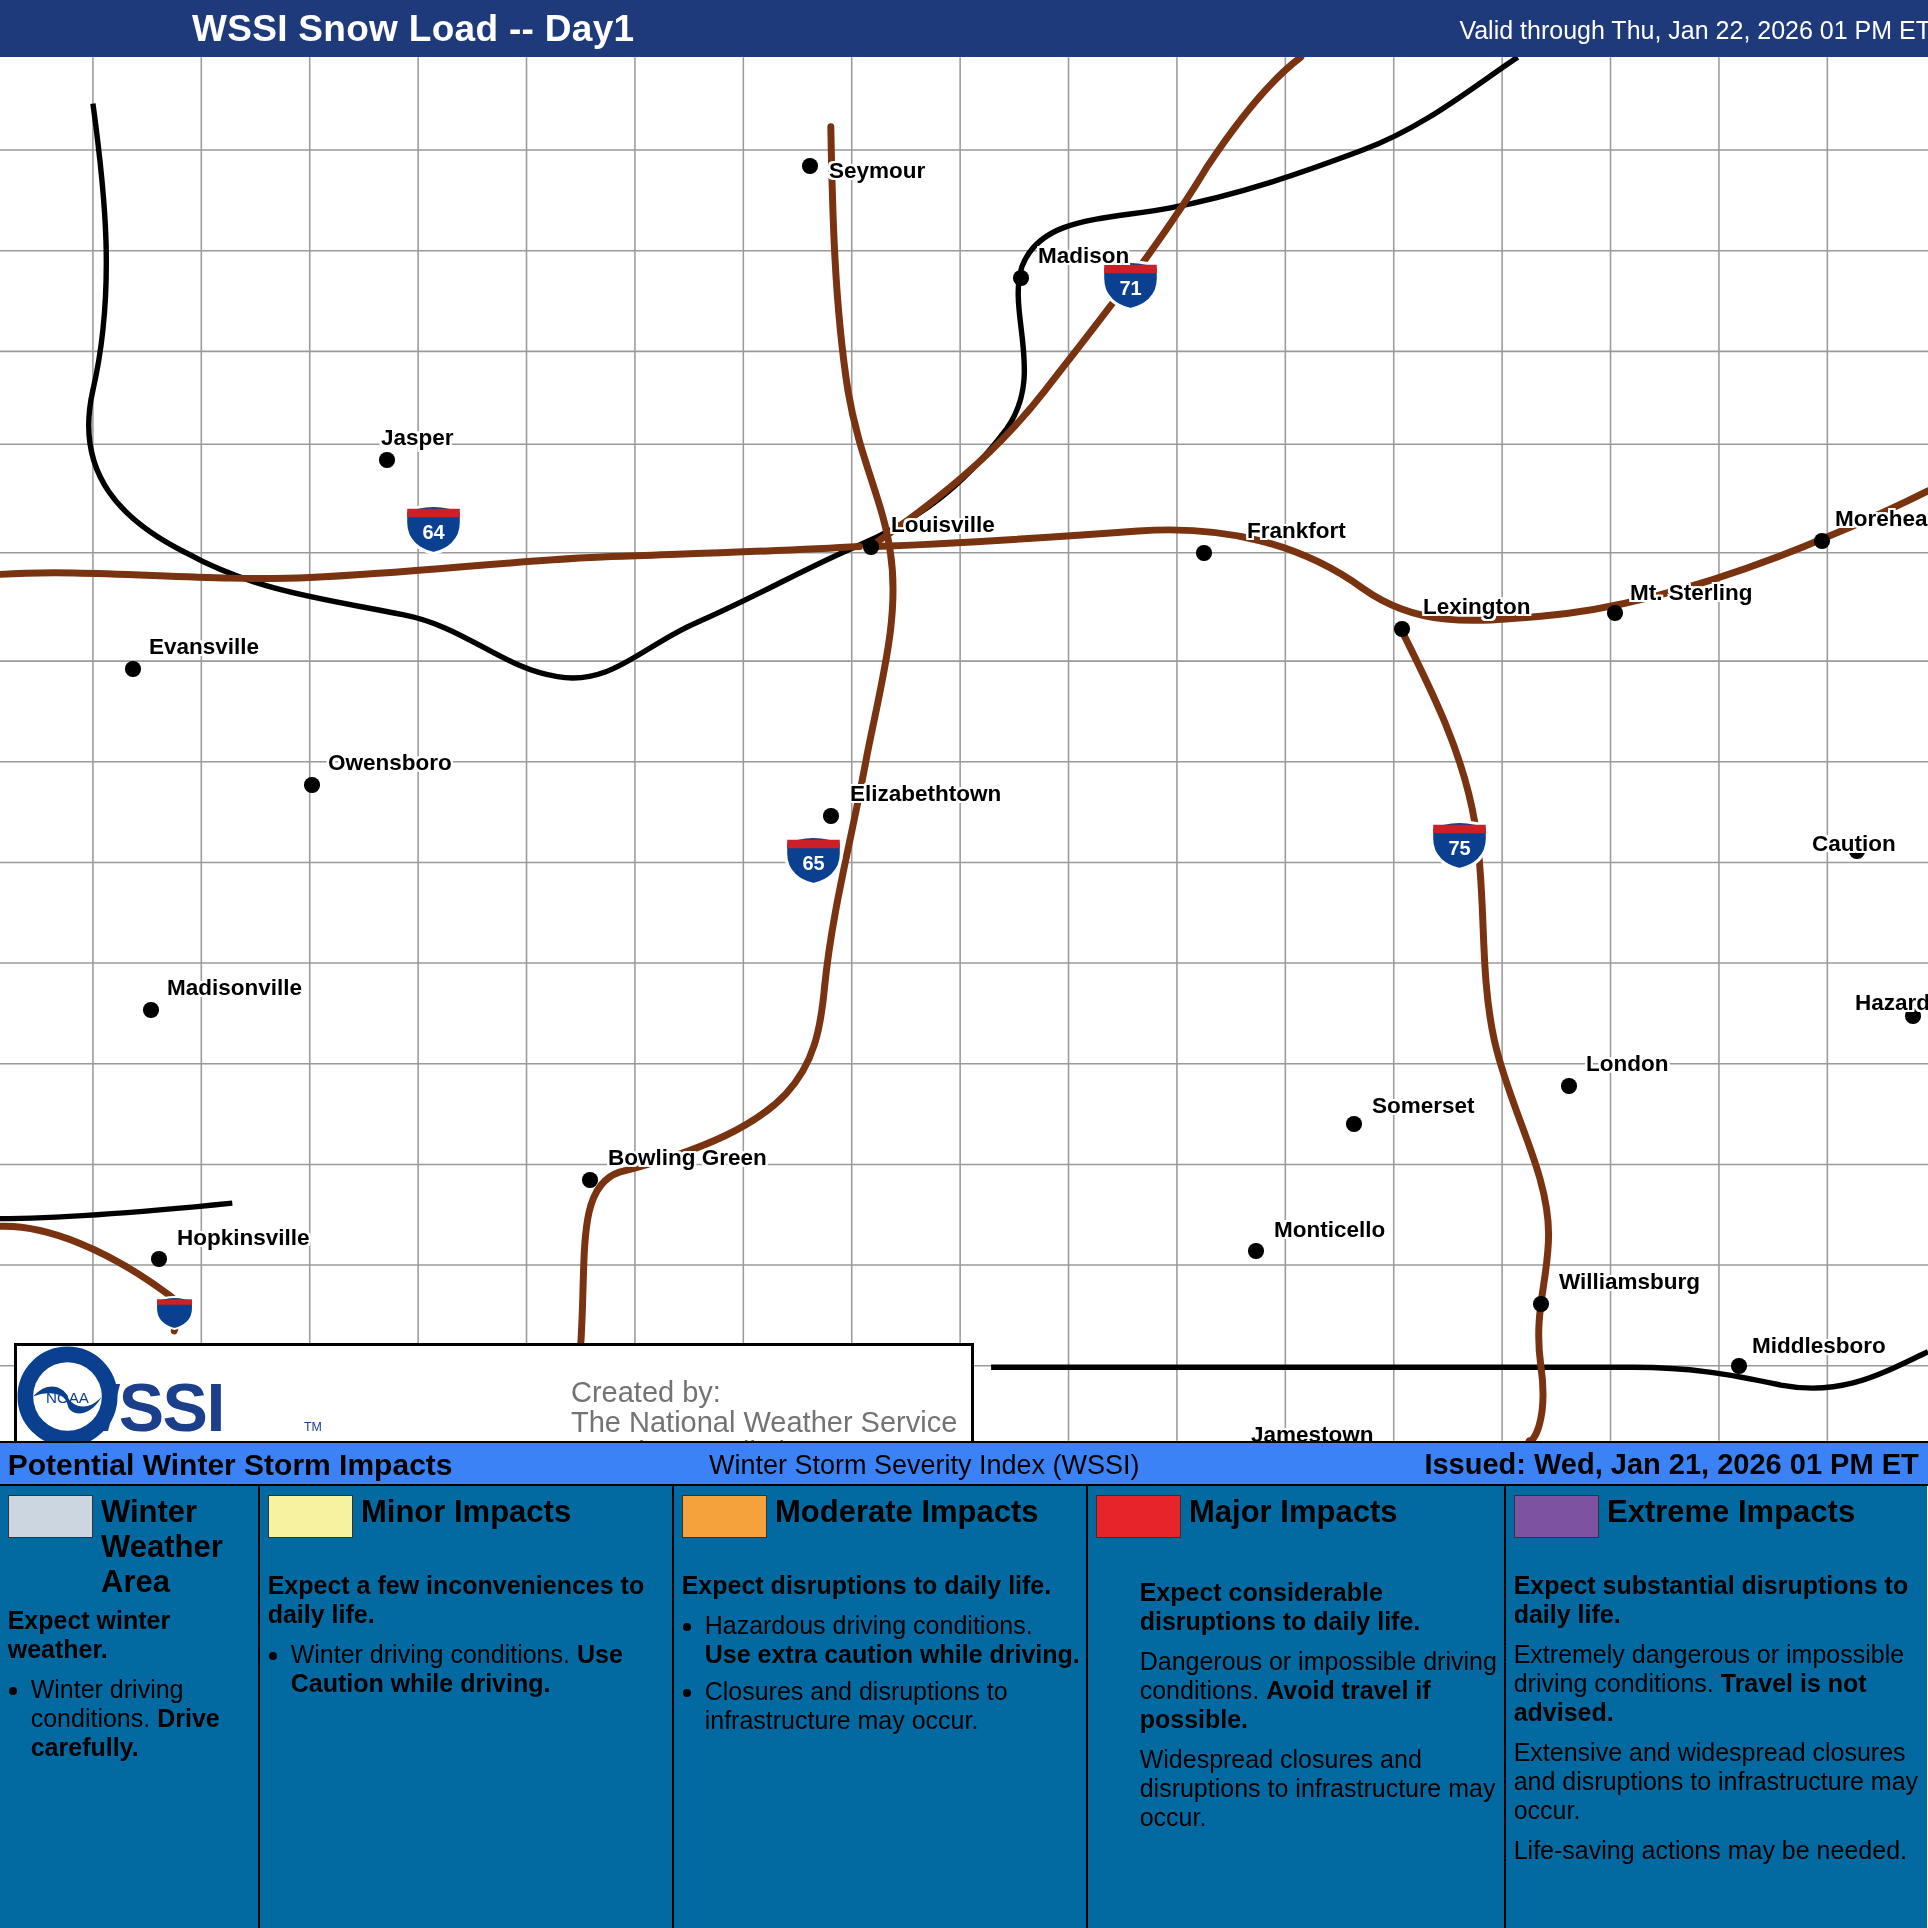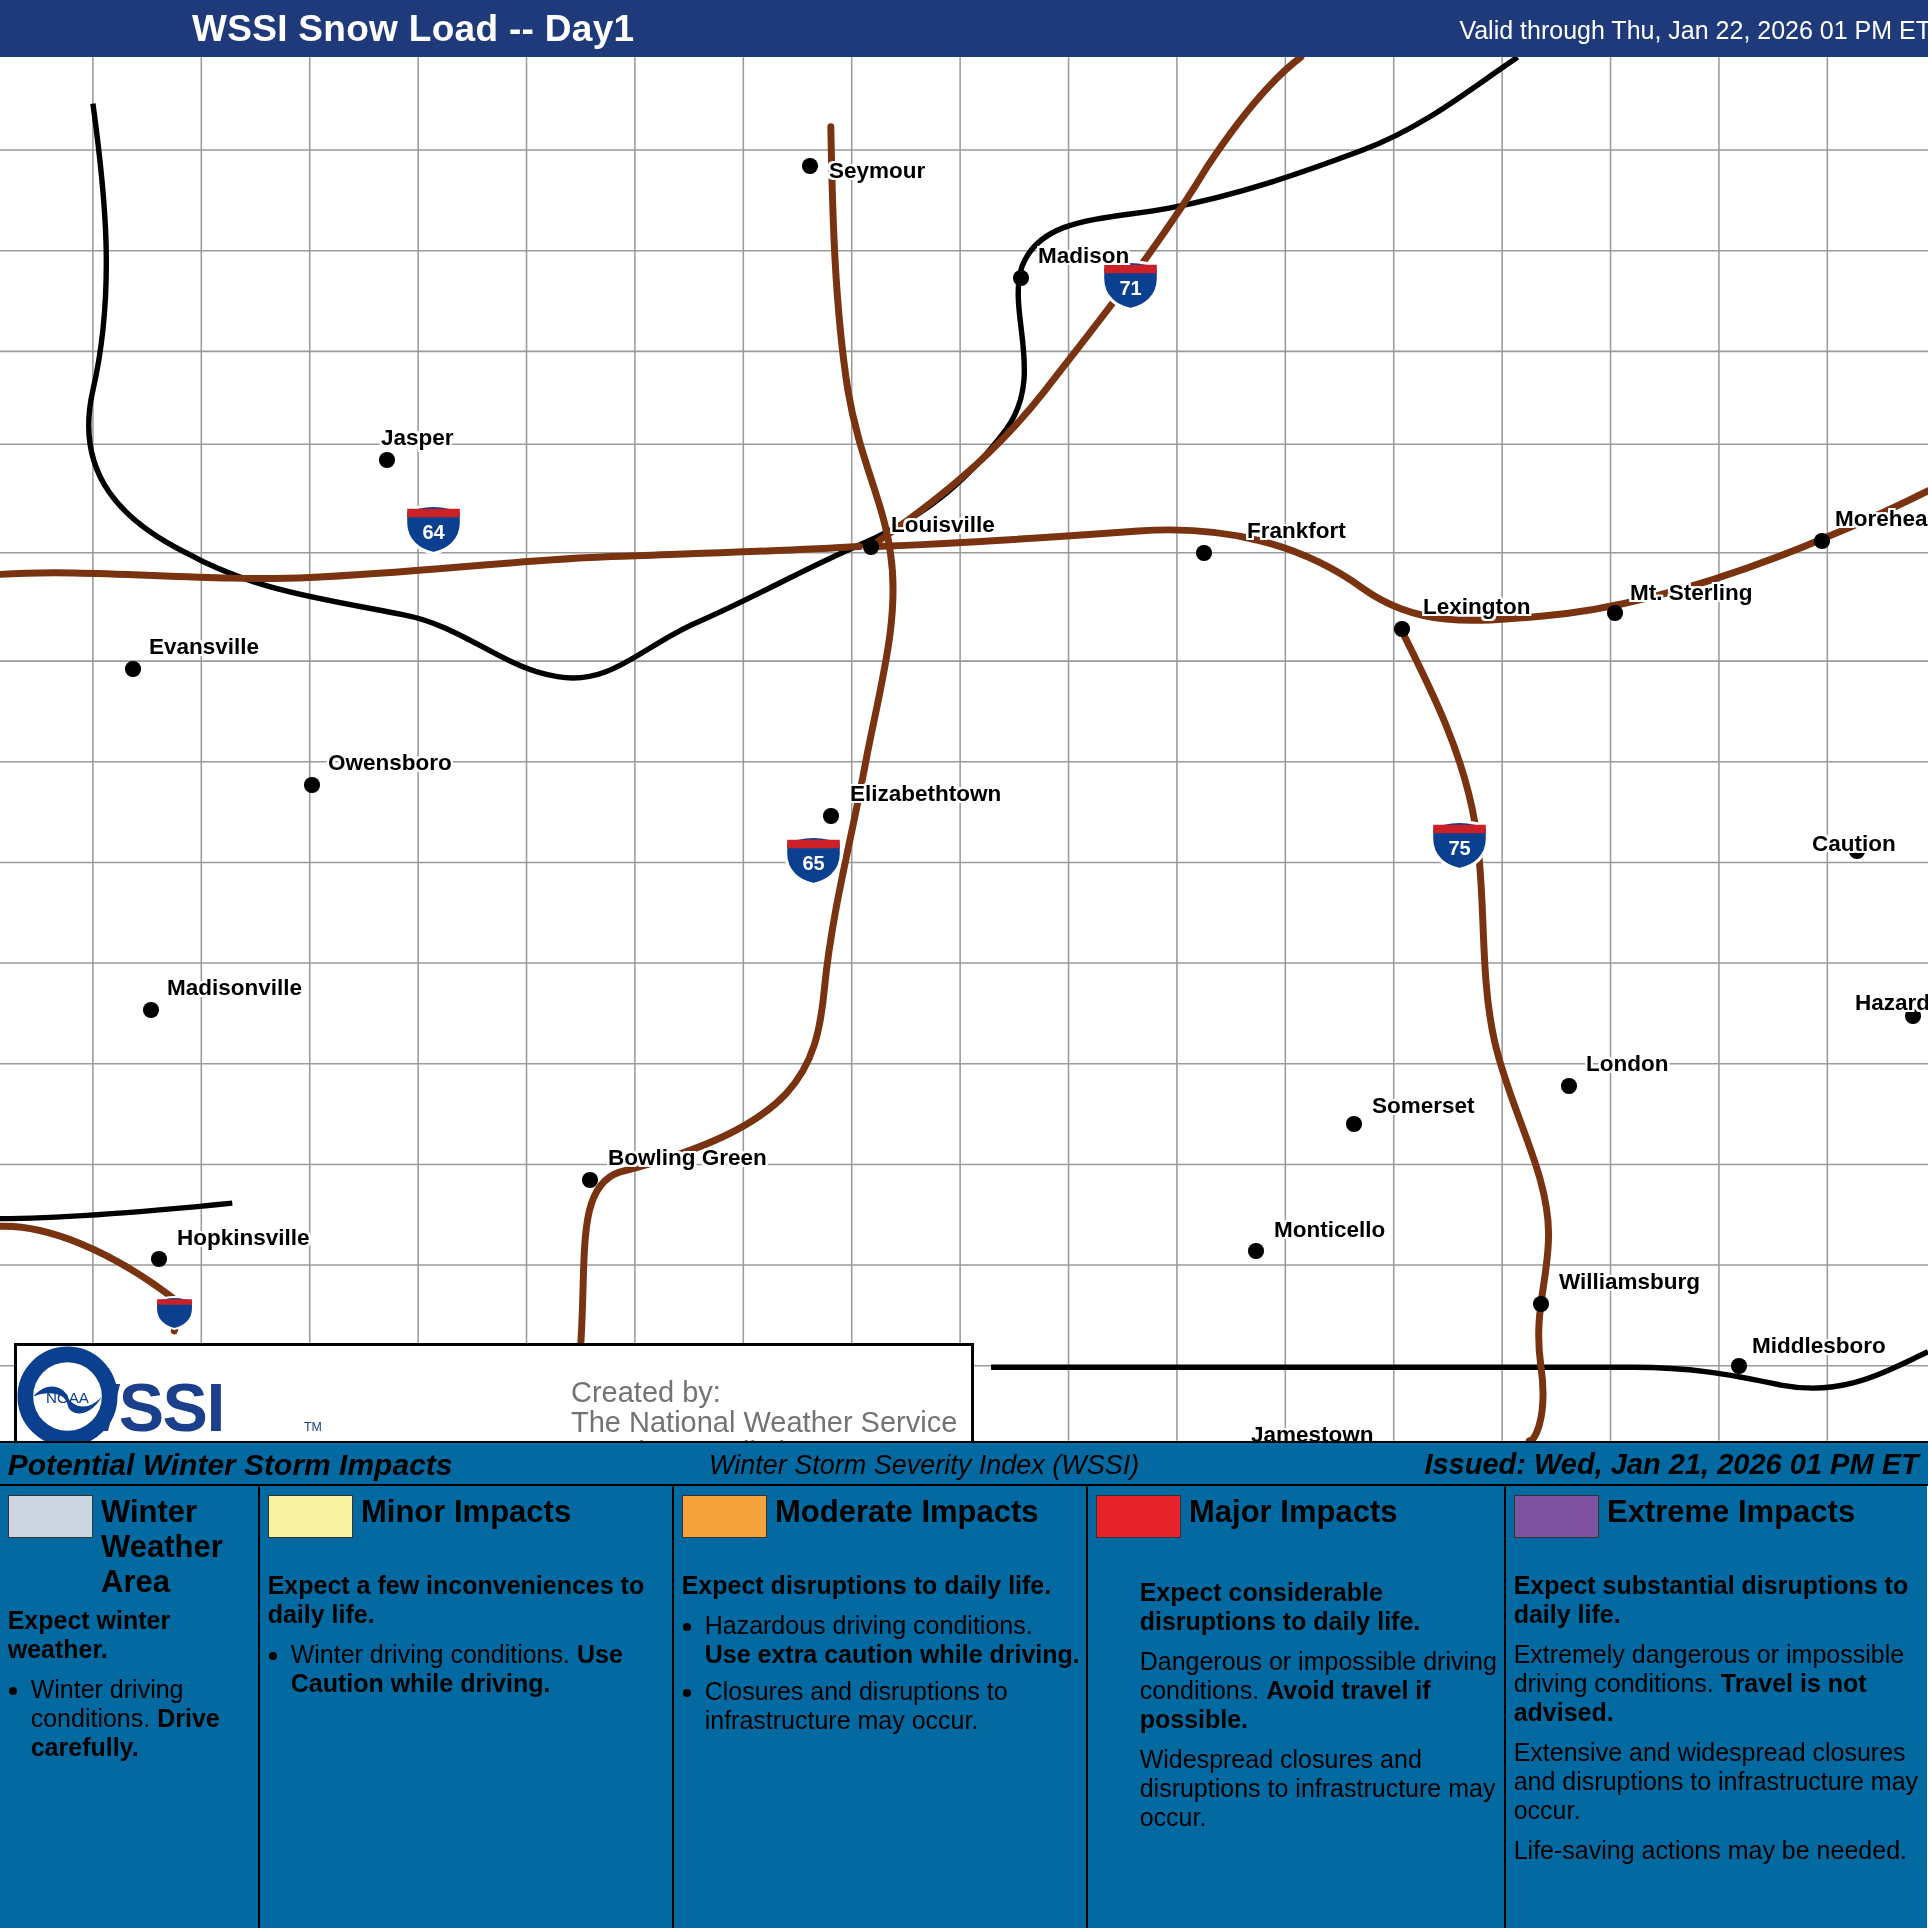--- a/index.html
+++ b/index.html
@@ -73,23 +73,22 @@
   .noaa-seal{position:absolute;left:426px;top:25px;width:101px;height:101px;}
 
   .created{
     position:absolute;left:554px;top:31px;
     font-size:29px;color:#737373;line-height:30px;
   }
 
   
   .impactbar{
     position:absolute;left:0;top:1441px;width:1928px;height:45px;
-    background:#0369a1;border-top:2.3px solid #000;border-bottom:2.3px solid #000;
+    background:#3b82f6;border-top:2.3px solid #000;border-bottom:2.3px solid #000;
     box-sizing:border-box;
-    font-style:italic;
   }
   .impactbar .left{
     position:absolute;left:7.7px;top:4.6px;font-size:30px;font-weight:bold;color:#000;
   }
   .impactbar .mid{
     position:absolute;left:709px;top:7px;font-size:27px;color:#000;
   }
   .impactbar .right{
     position:absolute;right:9.3px;top:4.6px;font-size:29px;font-weight:bold;color:#000;
   }

